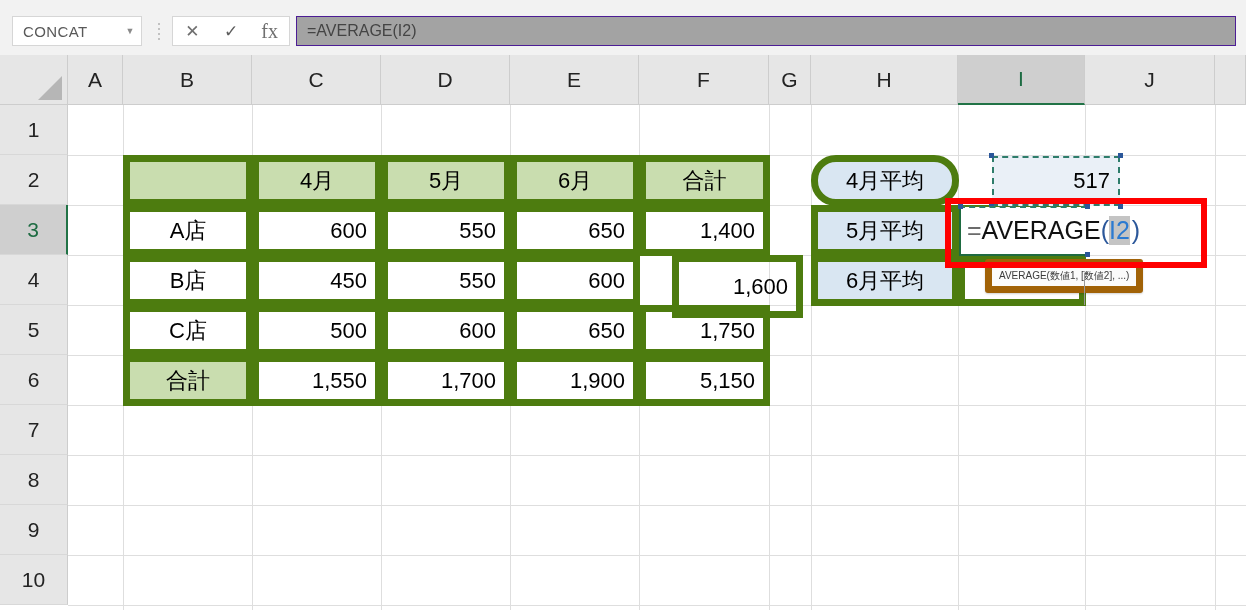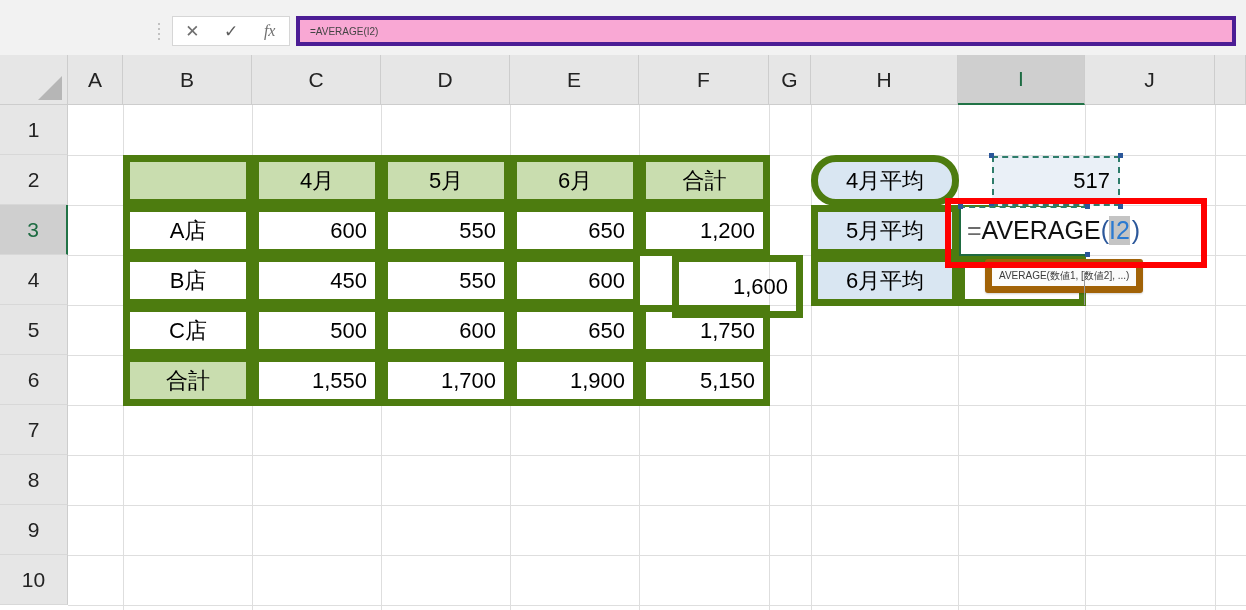--- a/index.html
+++ b/index.html
@@ -36,26 +36,26 @@
   }
   #dots-handle i{display:block;width:2px;height:2px;background:#b0b0b0;border-radius:50%;}
   #fx-group{
     position:absolute;left:172px;top:16px;width:118px;height:30px;
     background:#ffffff;border:1px solid #d6d6d6;box-sizing:border-box;
     display:flex;align-items:center;
   }
   .fxbtn{flex:1;height:100%;display:flex;align-items:center;justify-content:center;color:#707070;}
   #fx-cancel{font-size:17px;}
   #fx-accept{font-size:17px;color:#5e5e5e;}
-  #fx-insert{font-size:16px;font-style:italic;font-family:"Liberation Serif","DejaVu Serif",serif;}
+  #fx-insert{font-size:20px;font-family:"Liberation Serif","DejaVu Serif",serif;}
   #formula-input{
     position:absolute;left:296px;top:16px;right:10px;height:30px;
-    background:#f9a8d4;border:4px solid #4c1d95;box-sizing:border-box;
+    background:#a3a3a3;border:1px solid #4c1d95;box-sizing:border-box;
     display:flex;align-items:center;padding-left:10px;
-    font-size:10px;color:#444444;
+    font-size:16px;color:#444444;
   }
 
   
   #grid{
     position:absolute;left:0;top:55px;width:1246px;height:555px;
     overflow:hidden;
   }
   
   #corner{
     position:absolute;left:0;top:0;width:68px;height:50px;
@@ -145,20 +145,24 @@
   #red-box{
     position:absolute;border:6px solid #ff0000;box-sizing:border-box;
     background:transparent;pointer-events:none;
   }
 </style>
 </head>
 <body>
 
 <div id="formula-strip">
 
+  <div id="name-box">
+    <div id="name-box-text">CONCAT</div>
+    <div id="name-box-arrow">▼</div>
+  </div>
 
   <div id="dots-handle">
     <i></i>
     <i></i>
     <i></i>
     <i></i>
   </div>
 
   <div id="fx-group">
     <div class="fxbtn" id="fx-cancel">✕</div>
@@ -286,21 +290,21 @@
   <div class="cell bdr num" style="left:252px;top:150px;width:130px;height:51px;">
       <span>600</span>
     </div>
   <div class="cell bdr num" style="left:381px;top:150px;width:130px;height:51px;">
       <span>550</span>
     </div>
   <div class="cell bdr num" style="left:510px;top:150px;width:130px;height:51px;">
       <span>650</span>
     </div>
   <div class="cell bdr num" style="left:639px;top:150px;width:131px;height:51px;">
-      <span>1,200</span>
+      <span>1,400</span>
     </div>
 
   <div class="cell bdr ctr" style="left:123px;top:200px;width:130px;height:51px;">
       <span>B店</span>
     </div>
   <div class="cell bdr num" style="left:252px;top:200px;width:130px;height:51px;">
       <span>450</span>
     </div>
   <div class="cell bdr num" style="left:381px;top:200px;width:130px;height:51px;">
       <span>550</span>

